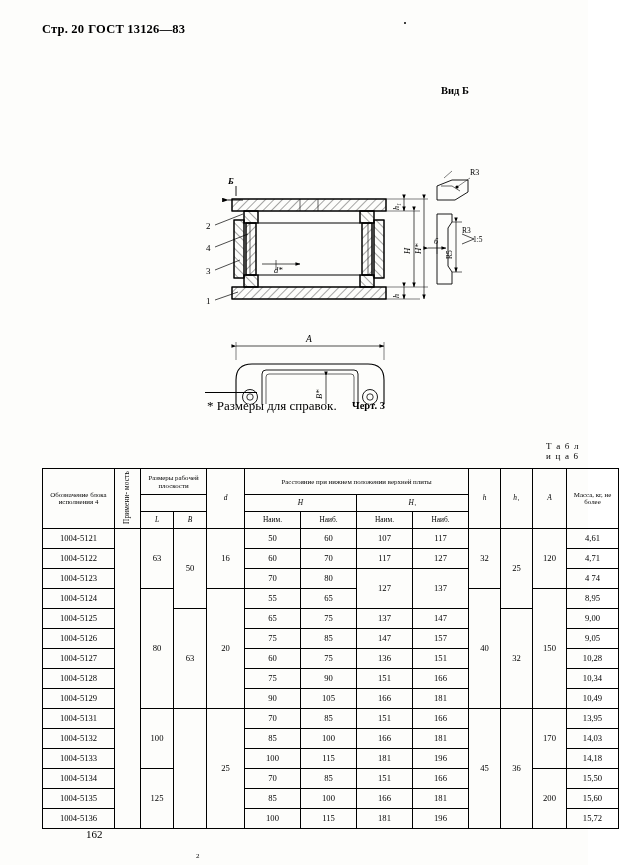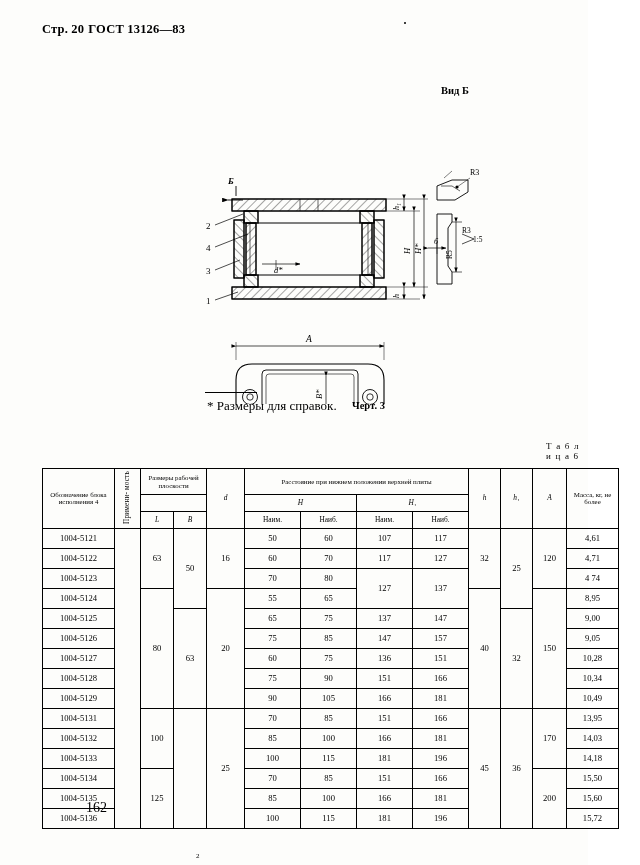--- a/index.html
+++ b/index.html
@@ -144,23 +144,23 @@
     margin: 0 auto;
   }
   .hdr-sm { font-size: 6.9px; line-height: 1.12; }
   .hdr-md { font-size: 7.4px; line-height: 1.12; }
 
   .no-bt { border-top: none !important; }
   .no-bb { border-bottom: none !important; }
 
   .pg-footer {
     position: absolute;
-    top: 800px;
+    top: 828px;
     left: 42px;
-    font-size: 14px;
+    font-size: 11px;
     padding-left: 44px;
   }
   .bottom-mark {
     position: absolute;
     top: 852px;
     left: 196px;
     font-size: 7px;
   }
   .tiny-dot {
     position: absolute;

